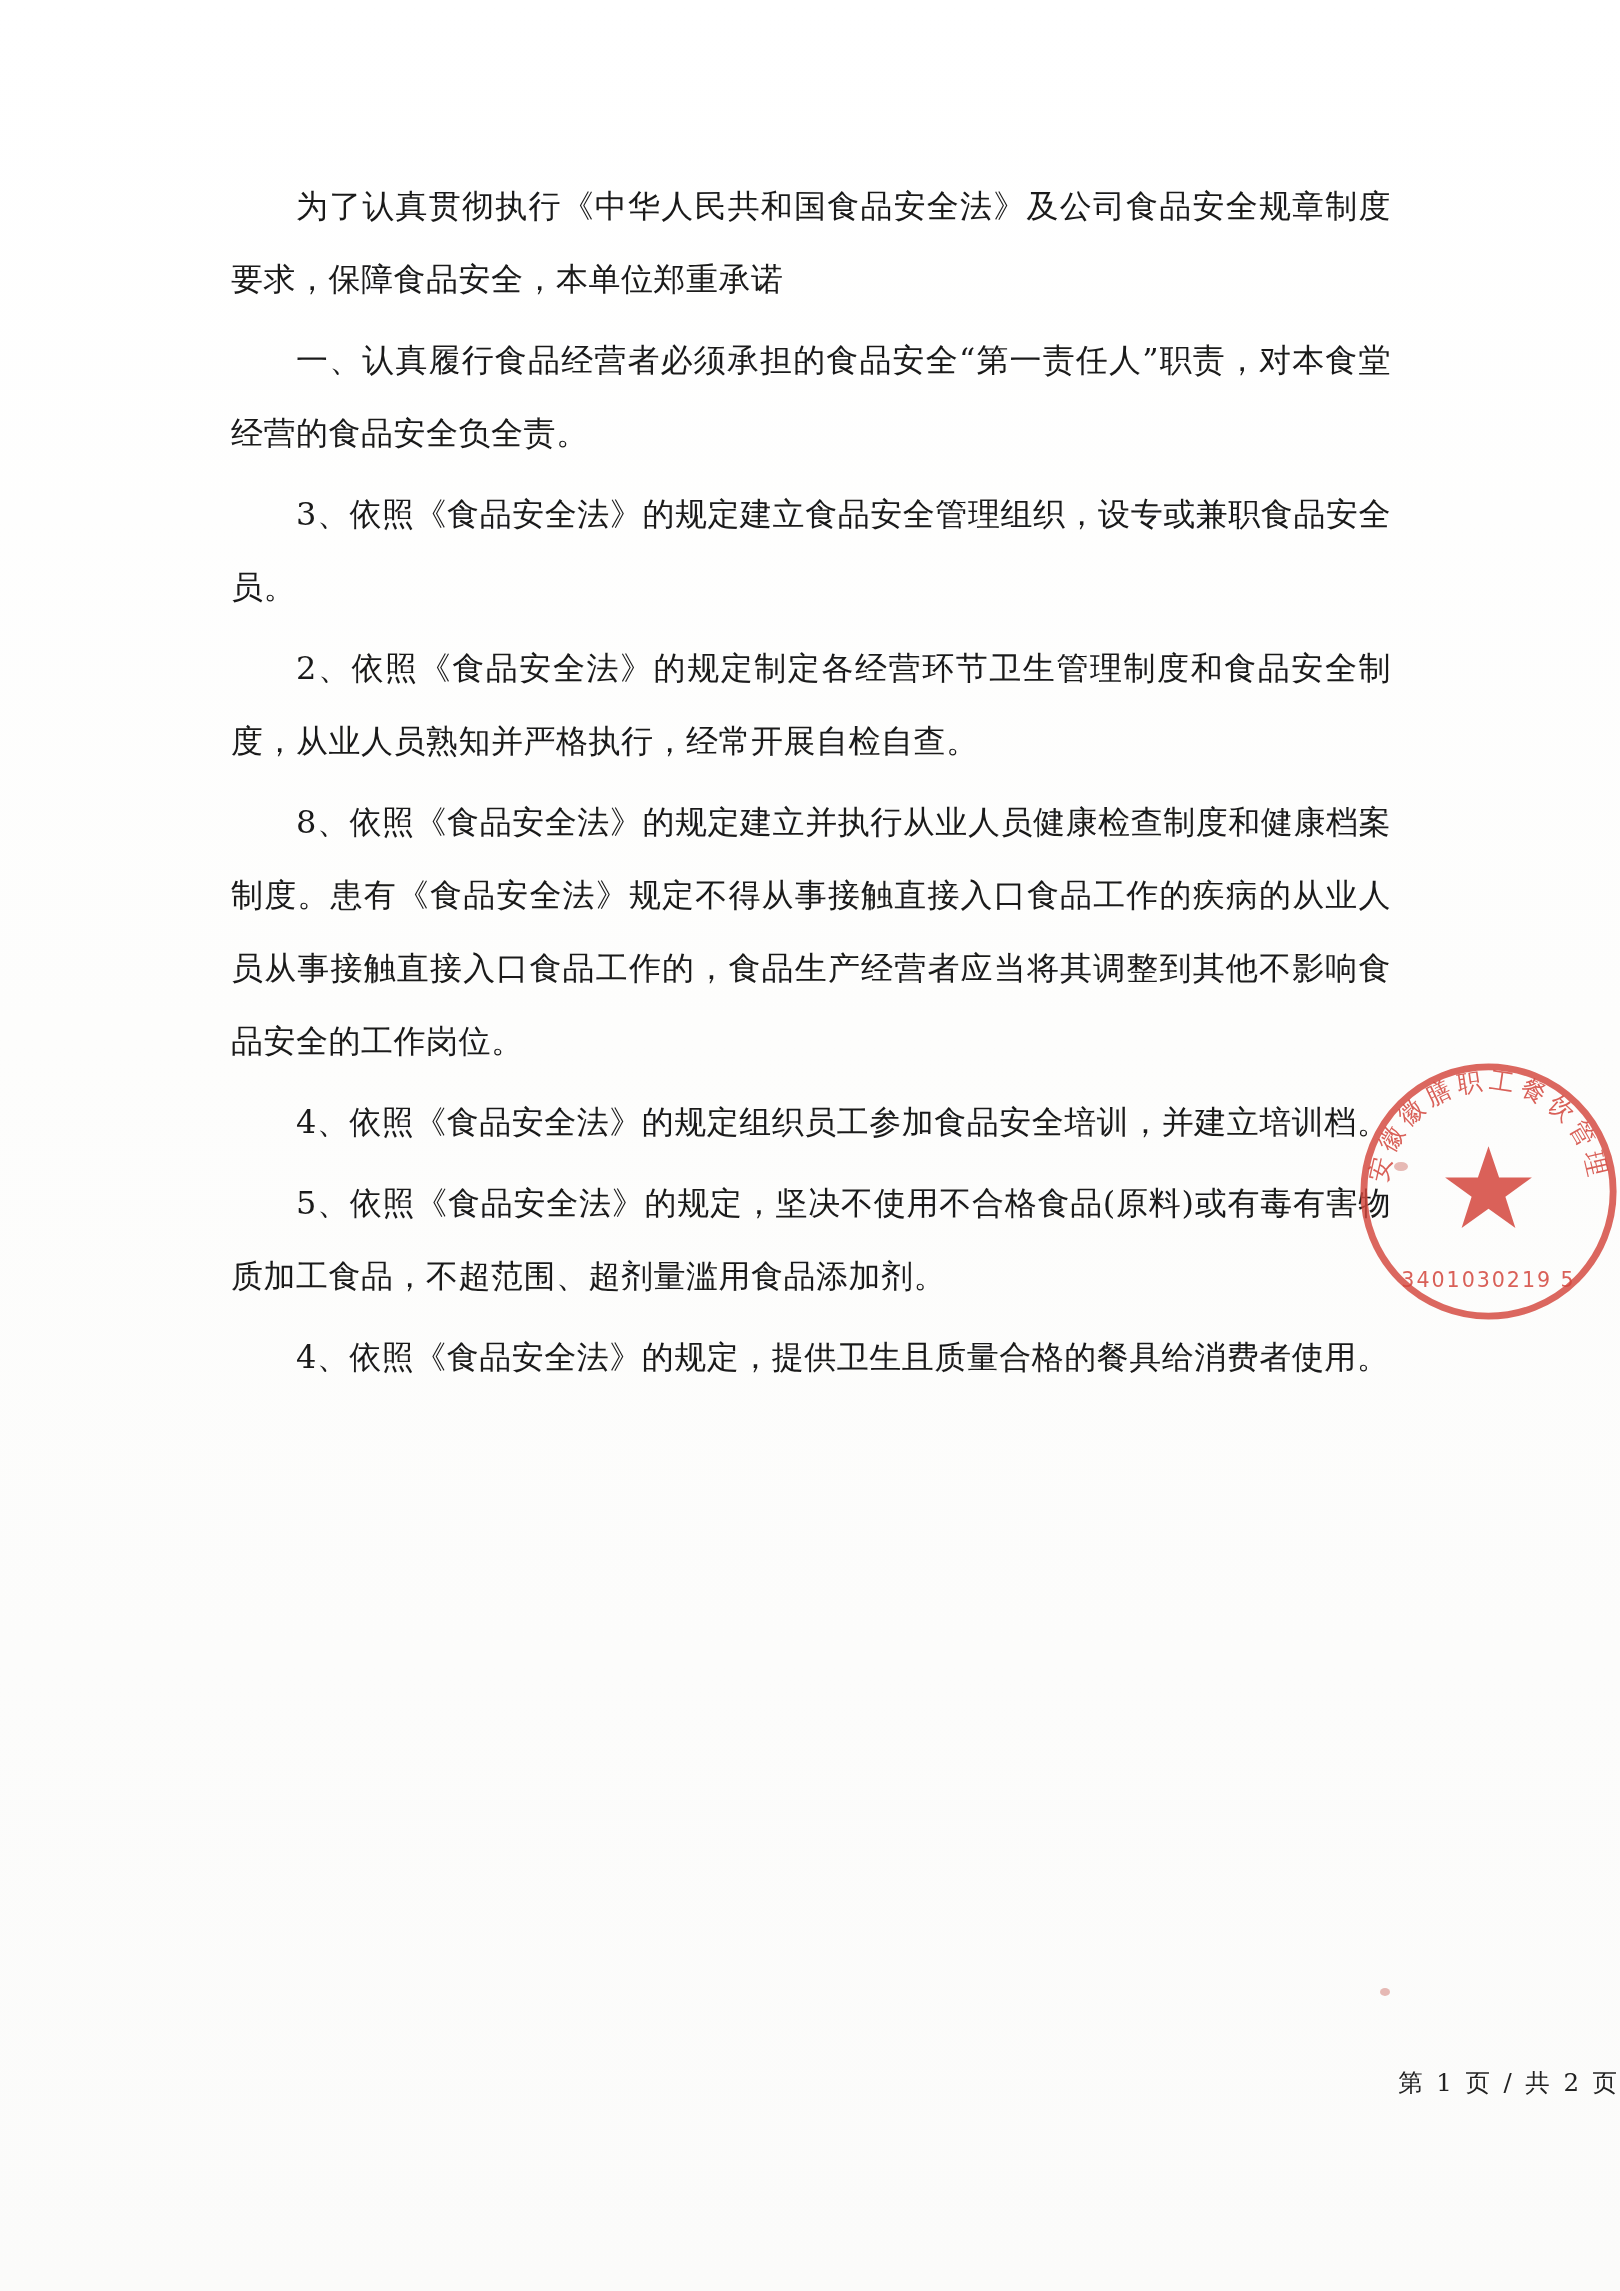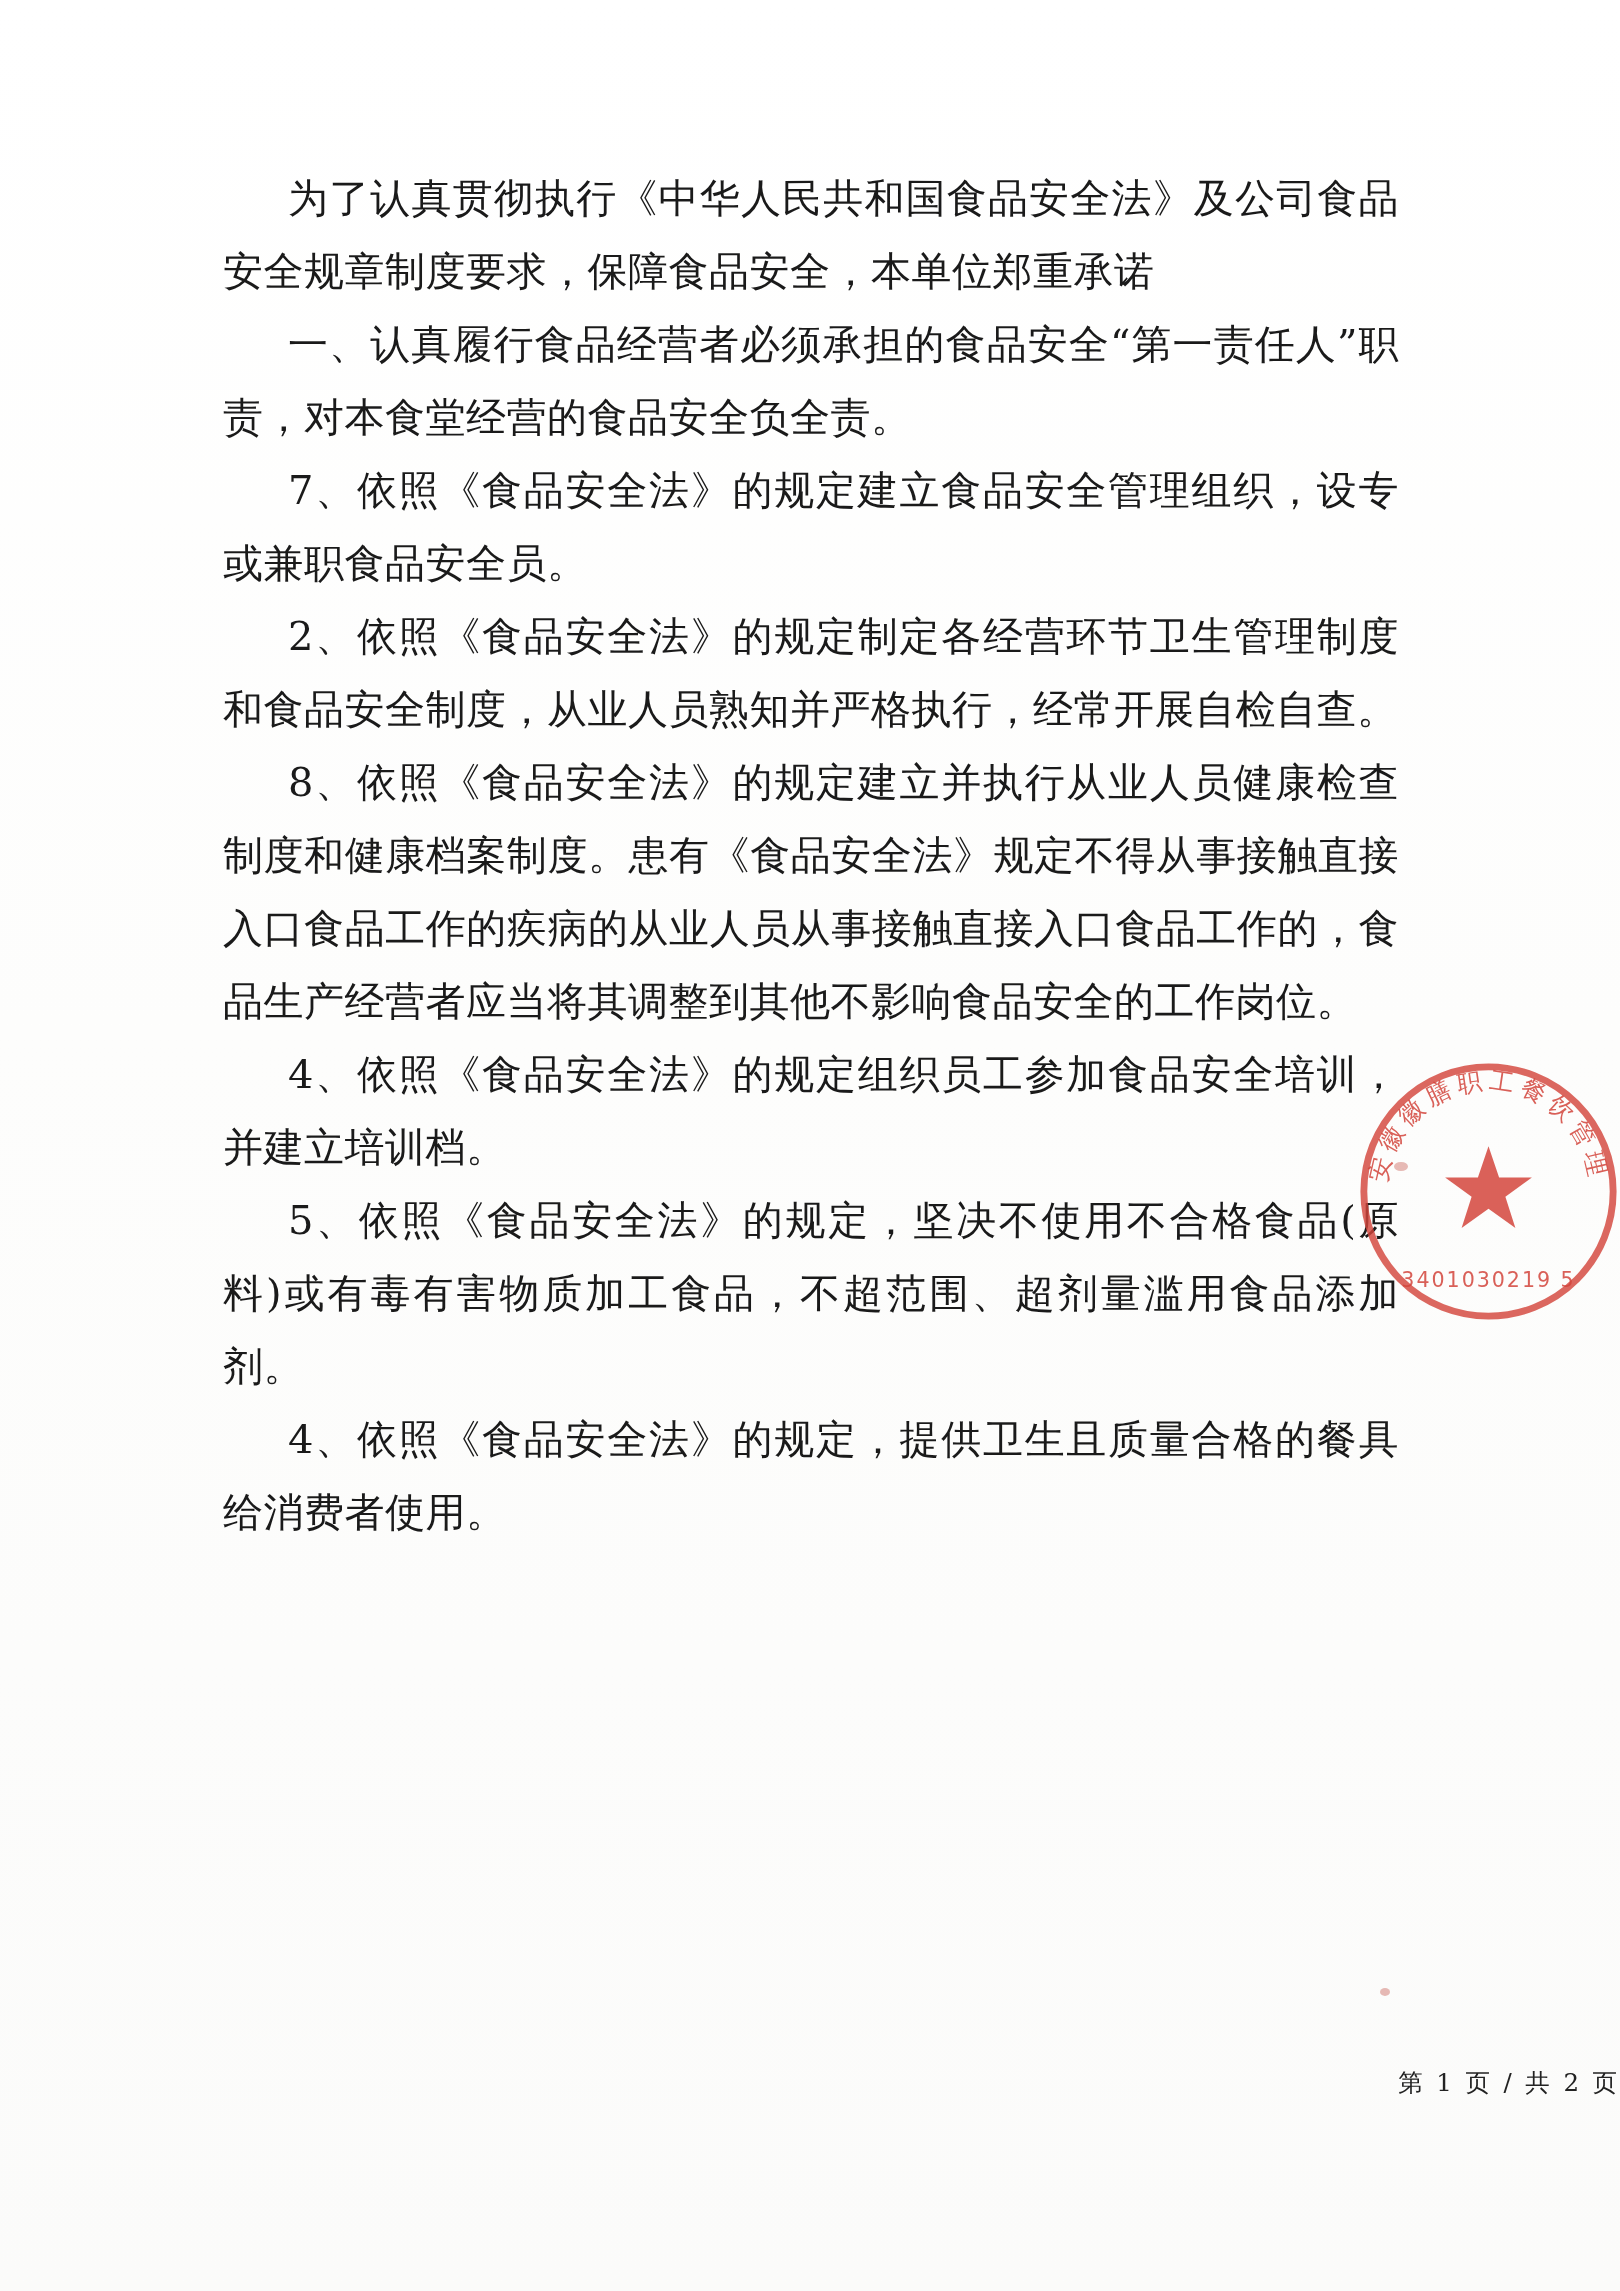--- a/index.html
+++ b/index.html
@@ -40,25 +40,25 @@
   }
   .doc-title {
     text-align: center;
     font-size: 40px;
     font-weight: bold;
     letter-spacing: 1px;
     margin: 0 0 43px 0;
     font-family: "DejaVu Sans", "Liberation Sans", sans-serif;
   }
   .para {
-    font-size: 40px;
+    font-size: 32px;
     line-height: 73px;
     text-align: justify;
     text-justify: inter-ideograph;
-    margin: 0;
+    margin: 8px;
     text-indent: 65px;
     letter-spacing: 0.5px;
   }
   .footer {
     position: absolute;
     left: 0;
     top: 2066px;
     width: 1620px;
     text-align: right;
     font-size: 24.5px;
@@ -84,21 +84,21 @@
 </style>
 </head>
 <body>
 
 <div class="page">
 
   <div class="content">
 
     <p class="para">为了认真贯彻执行《中华人民共和国食品安全法》及公司食品安全规章制度要求，保障食品安全，本单位郑重承诺</p>
     <p class="para">一、认真履行食品经营者必须承担的食品安全“第一责任人”职责，对本食堂经营的食品安全负全责。</p>
-    <p class="para">7、依照《食品安全法》的规定建立食品安全管理组织，设专或兼职食品安全员。</p>
+    <p class="para">3、依照《食品安全法》的规定建立食品安全管理组织，设专或兼职食品安全员。</p>
     <p class="para">2、依照《食品安全法》的规定制定各经营环节卫生管理制度和食品安全制度，从业人员熟知并严格执行，经常开展自检自查。</p>
     <p class="para">8、依照《食品安全法》的规定建立并执行从业人员健康检查制度和健康档案制度。患有《食品安全法》规定不得从事接触直接入口食品工作的疾病的从业人员从事接触直接入口食品工作的，食品生产经营者应当将其调整到其他不影响食品安全的工作岗位。</p>
     <p class="para">4、依照《食品安全法》的规定组织员工参加食品安全培训，并建立培训档。</p>
     <p class="para">5、依照《食品安全法》的规定，坚决不使用不合格食品(原料)或有毒有害物质加工食品，不超范围、超剂量滥用食品添加剂。</p>
     <p class="para">4、依照《食品安全法》的规定，提供卫生且质量合格的餐具给消费者使用。</p>
   </div>
 
   <div class="seal">
     <svg width="265" height="265" viewBox="0 0 270 270" xmlns="http://www.w3.org/2000/svg">
       <defs>

